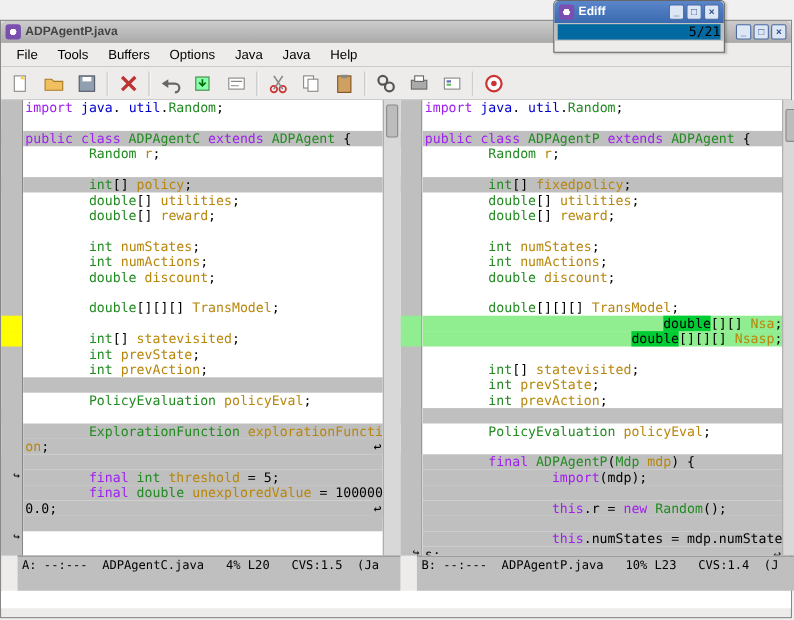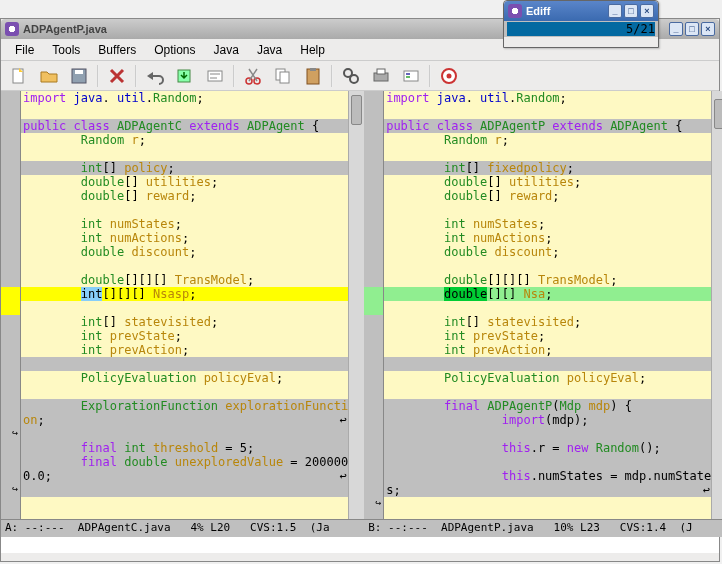--- a/index.html
+++ b/index.html
@@ -19,36 +19,36 @@
   .toolbar { height: 30px; background: #edeceb; display: flex; align-items: center; padding: 0 6px; gap: 6px; border-bottom: 1px solid #ccc; }
   .tool-btn { width: 24px; height: 24px; display: flex; align-items: center; justify-content: center; border: 1px solid transparent; }
   .tool-btn svg { width: 20px; height: 20px; }
   .sep { width: 2px; height: 22px; background: linear-gradient(90deg,#bbb,#fff); }
   .editor-area { display: flex; height: 446px; font-family: "DejaVu Sans Mono", monospace; font-size: 12px; }
   .pane-wrap { display: flex; flex-direction: column; }
   .pane-wrap.left { width: 384px; }
   .pane-wrap.right { flex:1; }
   .pane { display: flex; flex: 1; overflow: hidden; }
   .fringe-col { width: 20px; background: #bfbfbf; border-right: 1px solid #888; }
-  .code-col { flex: 1; background: #fef9c3; overflow: hidden; position: relative; }
+  .code-col { flex: 1; background: #ffffff; overflow: hidden; position: relative; }
   .code-line { white-space: pre; height: 14px; line-height: 14px; padding-left: 2px; }
   .hl-gray { background: #bfbfbf; }
   .hl-yellow-row { background: #ffff00; }
-  .hl-green-row { background: #90ee90; }
+  .hl-green-row { background: #90ee90; text-align: right; }
   .hl-word-cyan { background: #87cefa; }
   .hl-word-green { background: #00cc33; }
   .fringe-col .frg { height:14px; }
   .k-kw { color: #a020f0; } 
   .k-type { color: #228b22; } 
   .k-var { color: #b8860b; } 
   .k-pkg { color: #0000cd; }
   .wrap-arrow { color:#000; background:#bfbfbf; display:inline-block; width:10px; text-align:center; }
   .scrollbar-v { width: 16px; background: #d8d8d8; border-left: 1px solid #aaa; position: relative; }
   .thumb { position:absolute; left:2px; right:2px; background:#bcbcbc; border:1px solid #888; border-radius:2px; }
-  .modeline { height: 18px; background: #bfbfbf; border-top: 1px solid #888; font-family: monospace; font-size: 11px; padding: 1px 4px; white-space: pre; overflow:hidden; }
+  .modeline { height: 32px; background: #bfbfbf; border-top: 1px solid #888; font-family: monospace; font-size: 11px; padding: 1px 4px; white-space: pre; overflow:hidden;margin-left:15px; }
   .minibuffer { height: 16px; background: #fff; font-family: monospace; font-size: 11px; padding: 1px 4px; }
 </style>
 </head>
 <body>
 
 <div class="window ediff-win">
   <div class="titlebar">
     <div class="title-icon"></div>
     <span>Ediff</span>
     <span class="spacer"></span>
@@ -219,33 +219,32 @@
             <div class="code-line "><span></span></div>
             <div class="code-line hl-gray"><span>        </span><span class="k-type">int</span><span>[] </span><span class="k-var">policy</span><span>;</span></div>
             <div class="code-line "><span>        </span><span class="k-type">double</span><span>[] </span><span class="k-var">utilities</span><span>;</span></div>
             <div class="code-line "><span>        </span><span class="k-type">double</span><span>[] </span><span class="k-var">reward</span><span>;</span></div>
             <div class="code-line "><span></span></div>
             <div class="code-line "><span>        </span><span class="k-type">int</span><span> </span><span class="k-var">numStates</span><span>;</span></div>
             <div class="code-line "><span>        </span><span class="k-type">int</span><span> </span><span class="k-var">numActions</span><span>;</span></div>
             <div class="code-line "><span>        </span><span class="k-type">double</span><span> </span><span class="k-var">discount</span><span>;</span></div>
             <div class="code-line "><span></span></div>
             <div class="code-line "><span>        </span><span class="k-type">double</span><span>[][][] </span><span class="k-var">TransModel</span><span>;</span></div>
-            <div class="code-line hl-yellow-row"><span>        </span><span class="hl-word-cyan">int</span><span>[][][] </span><span class="k-var">Nsasp</span><span>;</span></div>
             <div class="code-line "><span></span></div>
             <div class="code-line "><span>        </span><span class="k-type">int</span><span>[] </span><span class="k-var">statevisited</span><span>;</span></div>
             <div class="code-line "><span>        </span><span class="k-type">int</span><span> </span><span class="k-var">prevState</span><span>;</span></div>
             <div class="code-line "><span>        </span><span class="k-type">int</span><span> </span><span class="k-var">prevAction</span><span>;</span></div>
             <div class="code-line hl-gray"><span></span></div>
             <div class="code-line "><span>        </span><span class="k-type">PolicyEvaluation</span><span> </span><span class="k-var">policyEval</span><span>;</span></div>
             <div class="code-line "><span></span></div>
             <div class="code-line hl-gray"><span>        </span><span class="k-type">ExplorationFunction</span><span> </span><span class="k-var">explorationFuncti</span><span class="wrap-arrow" style="float: right;">↩</span></div>
             <div class="code-line hl-gray"><span class="k-var">on</span><span>;</span></div>
             <div class="code-line hl-gray"><span></span></div>
             <div class="code-line hl-gray"><span>        </span><span class="k-kw">final </span><span class="k-type">int</span><span> </span><span class="k-var">threshold</span><span> = 5;</span></div>
-            <div class="code-line hl-gray"><span>        </span><span class="k-kw">final </span><span class="k-type">double</span><span> </span><span class="k-var">unexploredValue</span><span> = 200000</span><span class="wrap-arrow" style="float: right;">↩</span></div>
+            <div class="code-line hl-gray"><span>        </span><span class="k-kw">final </span><span class="k-type">double</span><span> </span><span class="k-var">unexploredValue</span><span> = 100000</span><span class="wrap-arrow" style="float: right;">↩</span></div>
             <div class="code-line hl-gray"><span>0.0;</span></div>
             <div class="code-line hl-gray"><span></span></div>
           </div>
         <div class="scrollbar-v">
             <div class="thumb" style="top:4px;height:30px;"></div>
           </div>
       </div>
       <div class="modeline">A: --:---  ADPAgentC.java   4% L20   CVS:1.5  (Ja</div>
     </div>
     <div class="pane-wrap right">
@@ -291,20 +290,21 @@
             <div class="code-line hl-gray"><span>        </span><span class="k-type">int</span><span>[] </span><span class="k-var">fixedpolicy</span><span>;</span></div>
             <div class="code-line "><span>        </span><span class="k-type">double</span><span>[] </span><span class="k-var">utilities</span><span>;</span></div>
             <div class="code-line "><span>        </span><span class="k-type">double</span><span>[] </span><span class="k-var">reward</span><span>;</span></div>
             <div class="code-line "><span></span></div>
             <div class="code-line "><span>        </span><span class="k-type">int</span><span> </span><span class="k-var">numStates</span><span>;</span></div>
             <div class="code-line "><span>        </span><span class="k-type">int</span><span> </span><span class="k-var">numActions</span><span>;</span></div>
             <div class="code-line "><span>        </span><span class="k-type">double</span><span> </span><span class="k-var">discount</span><span>;</span></div>
             <div class="code-line "><span></span></div>
             <div class="code-line "><span>        </span><span class="k-type">double</span><span>[][][] </span><span class="k-var">TransModel</span><span>;</span></div>
             <div class="code-line hl-green-row"><span>        </span><span class="hl-word-green">double</span><span>[][] </span><span class="k-var">Nsa</span><span>;</span></div>
+            <div class="code-line hl-green-row"><span>        </span><span class="hl-word-green">double</span><span>[][][] </span><span class="k-var">Nsasp</span><span>;</span></div>
             <div class="code-line "><span></span></div>
             <div class="code-line "><span>        </span><span class="k-type">int</span><span>[] </span><span class="k-var">statevisited</span><span>;</span></div>
             <div class="code-line "><span>        </span><span class="k-type">int</span><span> </span><span class="k-var">prevState</span><span>;</span></div>
             <div class="code-line "><span>        </span><span class="k-type">int</span><span> </span><span class="k-var">prevAction</span><span>;</span></div>
             <div class="code-line hl-gray"><span></span></div>
             <div class="code-line "><span>        </span><span class="k-type">PolicyEvaluation</span><span> </span><span class="k-var">policyEval</span><span>;</span></div>
             <div class="code-line "><span></span></div>
             <div class="code-line hl-gray"><span>        </span><span class="k-kw">final </span><span class="k-type">ADPAgentP</span><span>(</span><span class="k-type">Mdp</span><span> </span><span class="k-var">mdp</span><span>) {</span></div>
             <div class="code-line hl-gray"><span>                </span><span class="k-kw">import</span><span>(mdp);</span></div>
             <div class="code-line hl-gray"><span></span></div>

